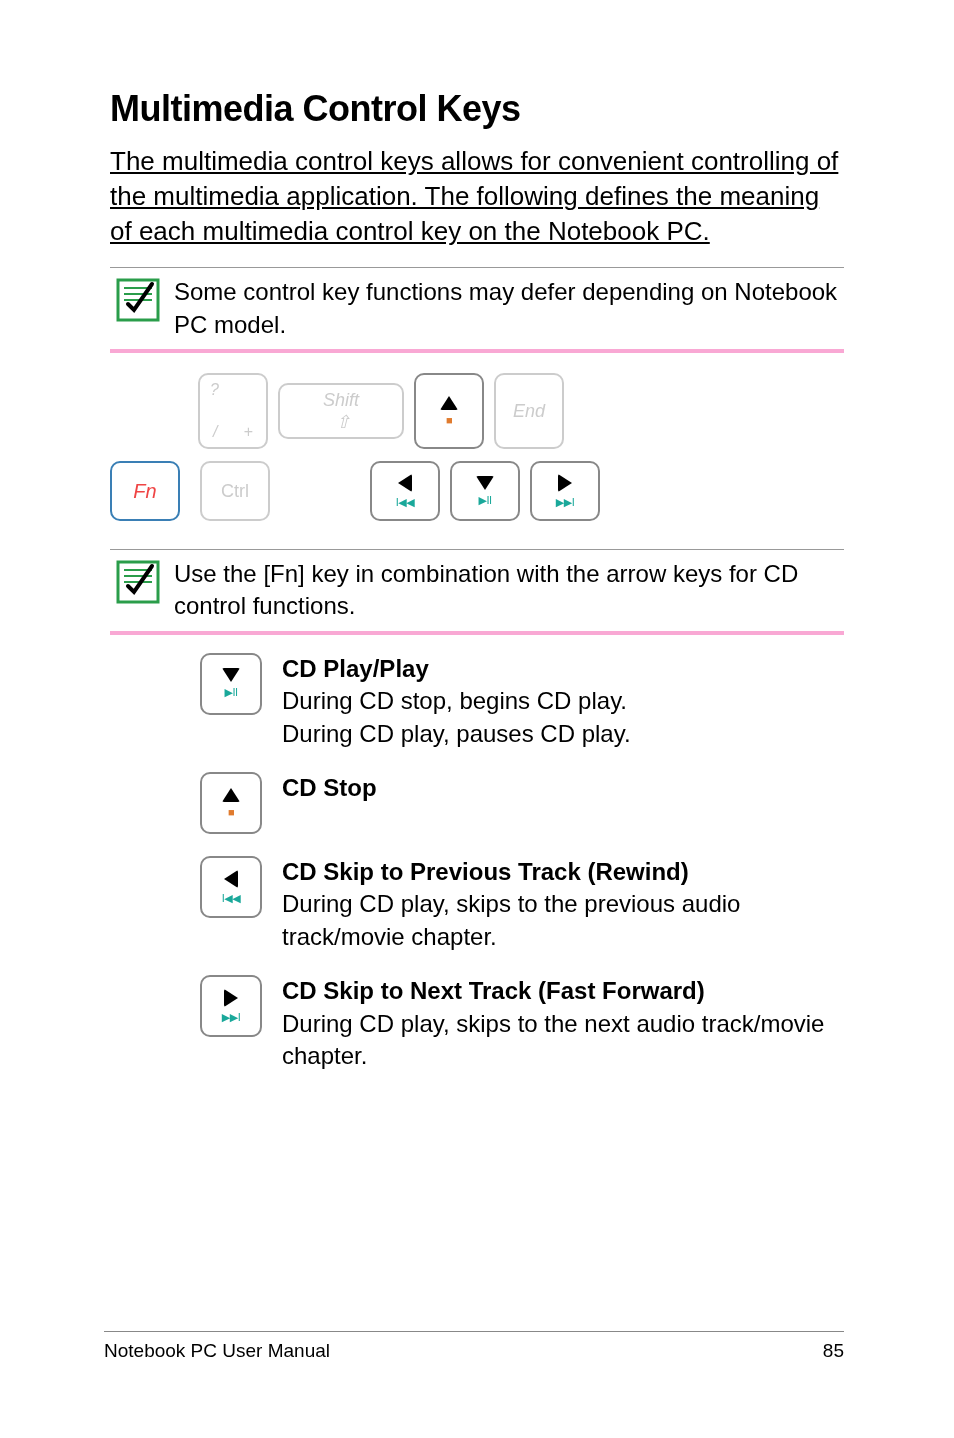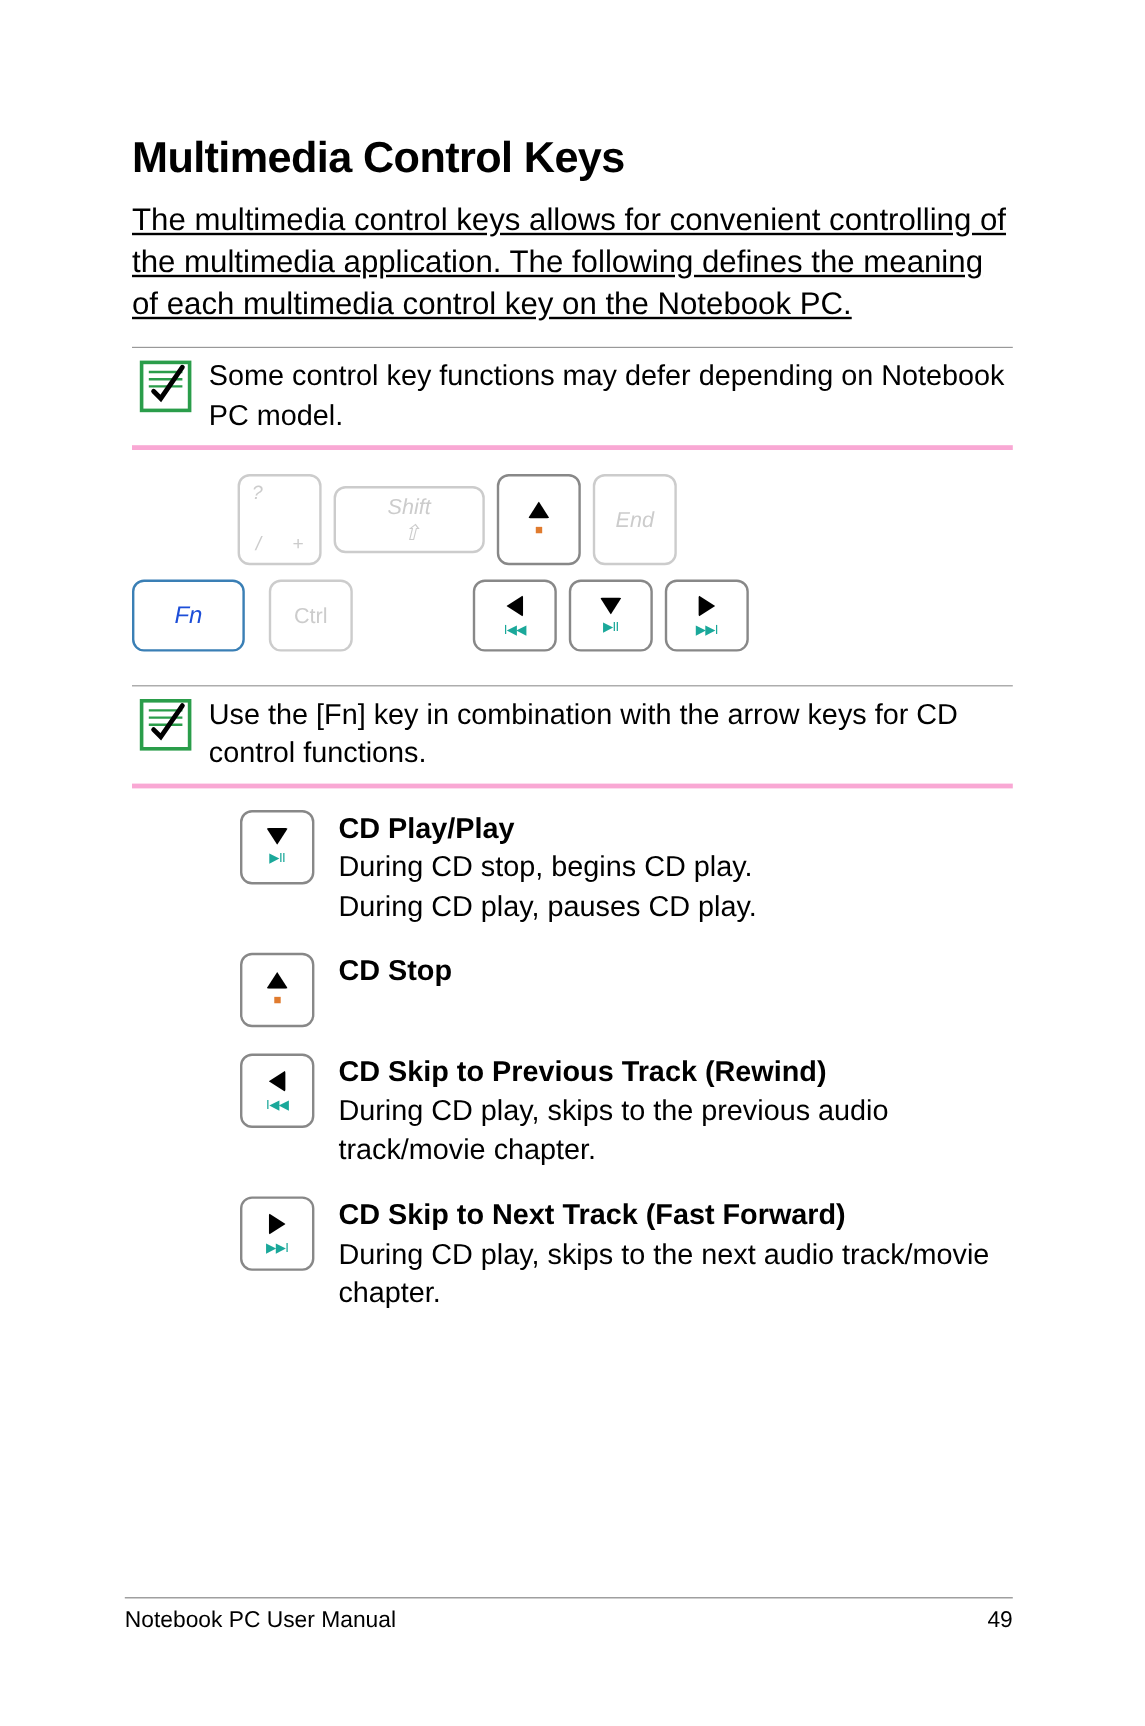--- a/index.html
+++ b/index.html
@@ -1,28 +1,28 @@
 <!DOCTYPE html>
 <html><head>
 <meta charset="utf-8">
 <style>
   * { margin: 0; padding: 0; box-sizing: border-box; }
   html, body { width: 954px; height: 1438px; background: #fff; font-family: "Segoe UI", "Myriad Pro", Arial, sans-serif; color: #000; }
-  .page { padding: 110px 110px 0 110px; position: relative; height: 100%; }
+  .page { padding: 88px 110px 0 110px; position: relative; height: 100%; }
   h1 { font-size: 36px; font-weight: 700; margin-bottom: 14px; letter-spacing: -0.5px; }
   p.intro { font-size: 26px; line-height: 1.35; margin-bottom: 18px; text-decoration: underline; }
   .note-row { display: flex; align-items: flex-start; border-top: 1px solid #999; border-bottom: 4px solid #f9a8d4; padding: 8px 0; margin-bottom: 18px; }
   .note-icon { width: 56px; flex: 0 0 56px; display: flex; align-items: center; justify-content: center; }
   .note-text { font-size: 24px; line-height: 1.35; flex: 1; padding-left: 8px; }
   .keyboard { margin: 20px 0 28px 0; }
   .krow { display: flex; align-items: center; margin-bottom: 12px; }
   .krow.first { padding-left: 88px; }
   .key { border: 2px solid #888; border-radius: 10px; display: flex; flex-direction: column; align-items: center; justify-content: center; margin-right: 10px; color: #888; font-size: 18px; position: relative; }
   .key.faded { border-color: #ccc; color: #ccc; }
-  .key.fn { width: 94px; height: 60px; color: #1d4ed8; border-color: #3a7fb5; font-style: italic; font-size: 20px; }
+  .key.fn { width: 70px; height: 60px; color: #ef4444; border-color: #3a7fb5; font-style: italic; font-size: 20px; }
   .k-slash { width: 70px; height: 76px; }
   .k-shift { width: 126px; height: 56px; font-style: italic; }
   .k-up { width: 70px; height: 76px; }
   .k-end { width: 70px; height: 76px; font-style: italic; }
   .k-ctrl { width: 70px; height: 60px; }
   .k-left, .k-down, .k-right { width: 70px; height: 60px; }
   .gapwide { width: 90px; height: 60px; }
   .sec-row { display: flex; align-items: flex-start; margin: 14px 0 22px 88px; }
   .sec-keyicon { width: 66px; flex: 0 0 66px; display: flex; justify-content: center; }
   .keyicon { border: 2px solid #888; border-radius: 10px; width: 62px; height: 62px; display: flex; flex-direction: column; align-items: center; justify-content: center; }
@@ -162,16 +162,16 @@
       </div>
     </div>
     <div class="sec-text">
       <b>CD Skip to Next Track (Fast Forward)</b><br>
       <span>During CD play, skips to the next audio track/movie chapter.</span>
     </div>
   </div>
 
   <div class="footer">
     <span>Notebook PC User Manual</span>
-    <span>49</span>
+    <span>85</span>
   </div>
 
 </div>
 
 </body></html>

